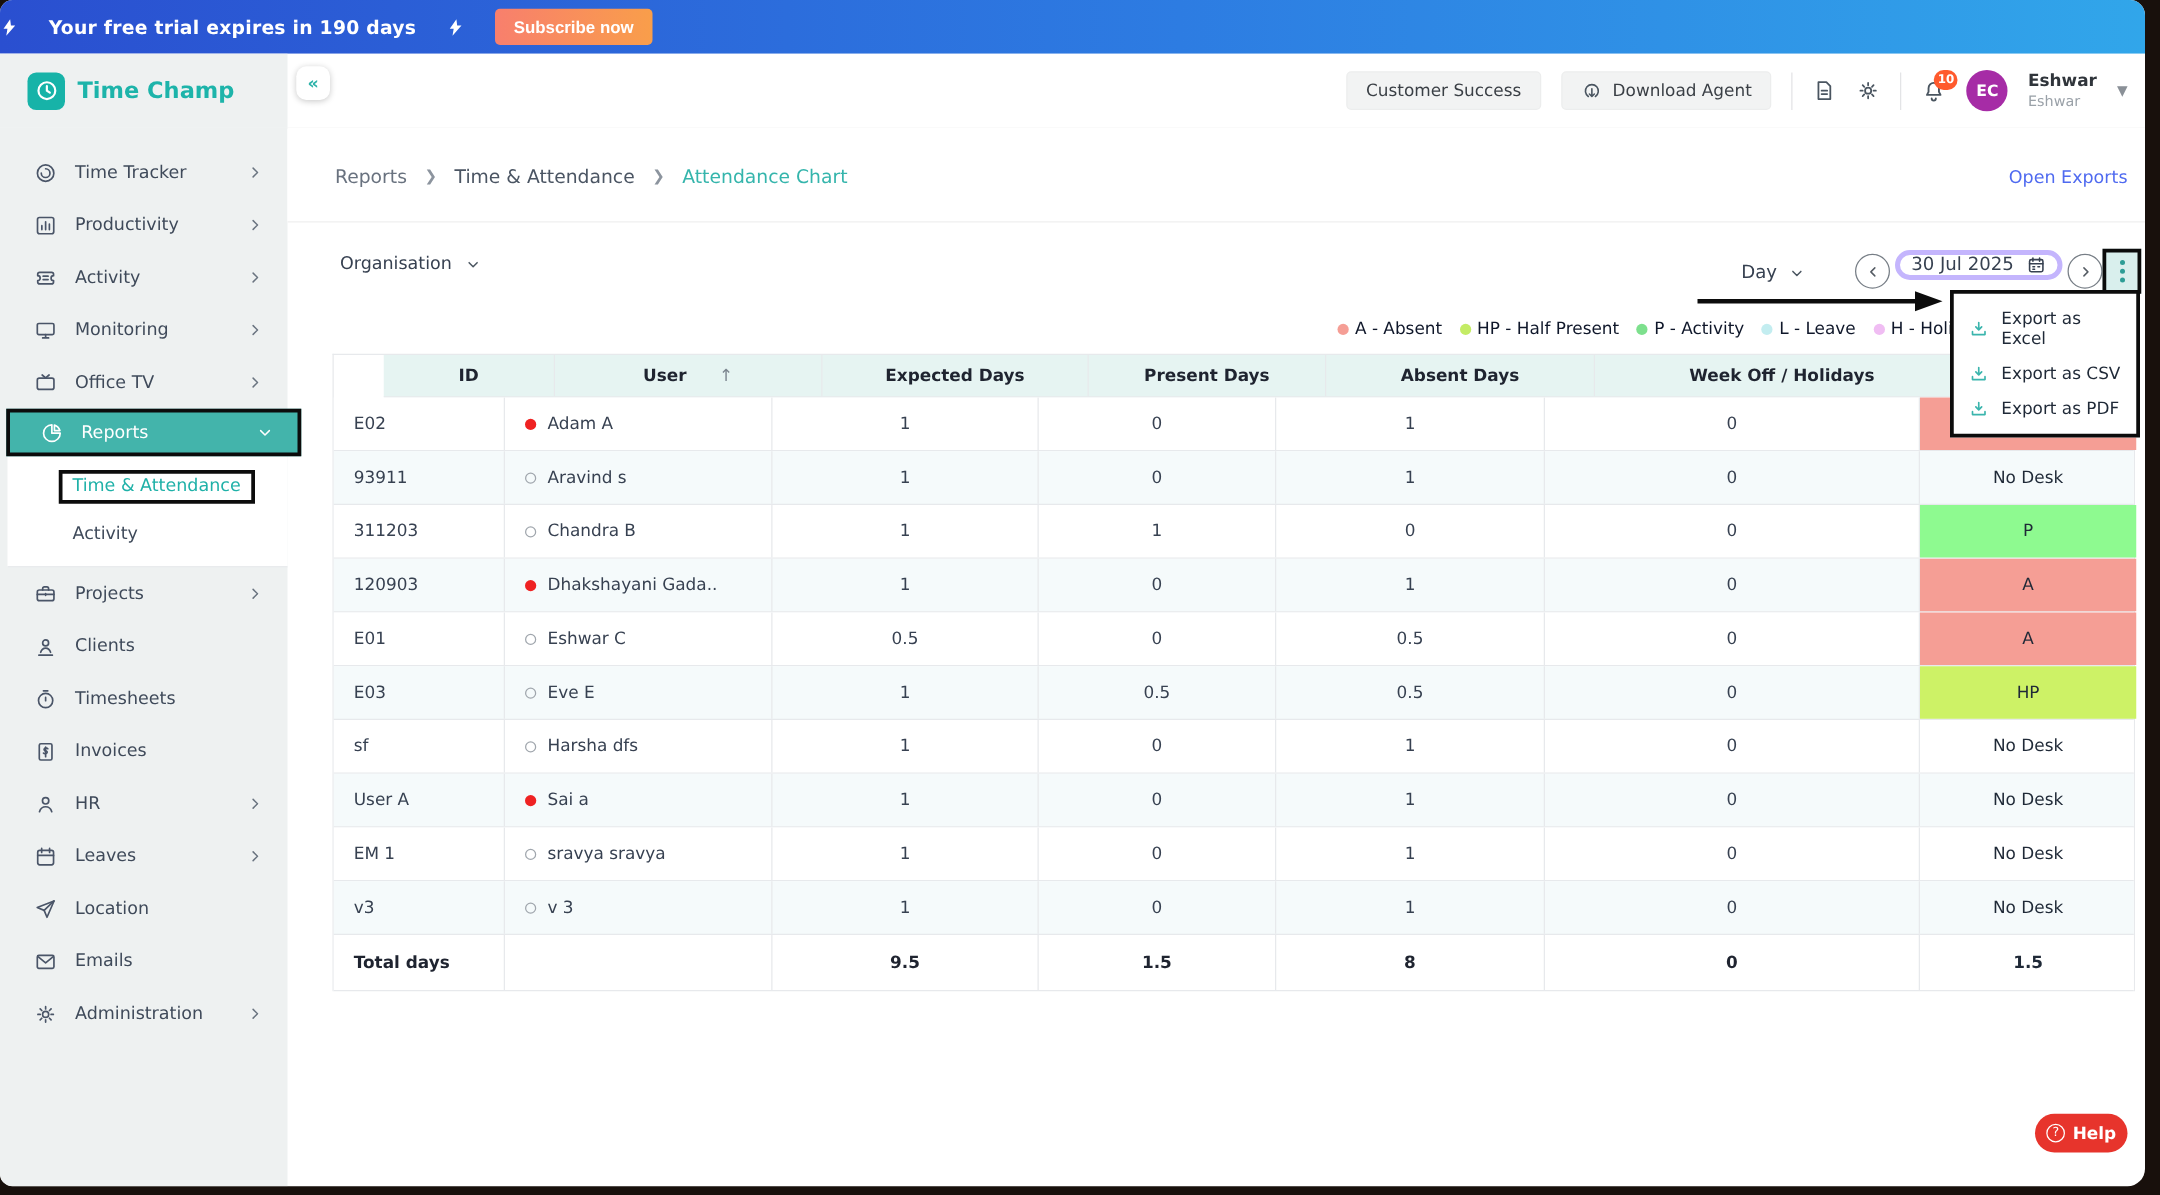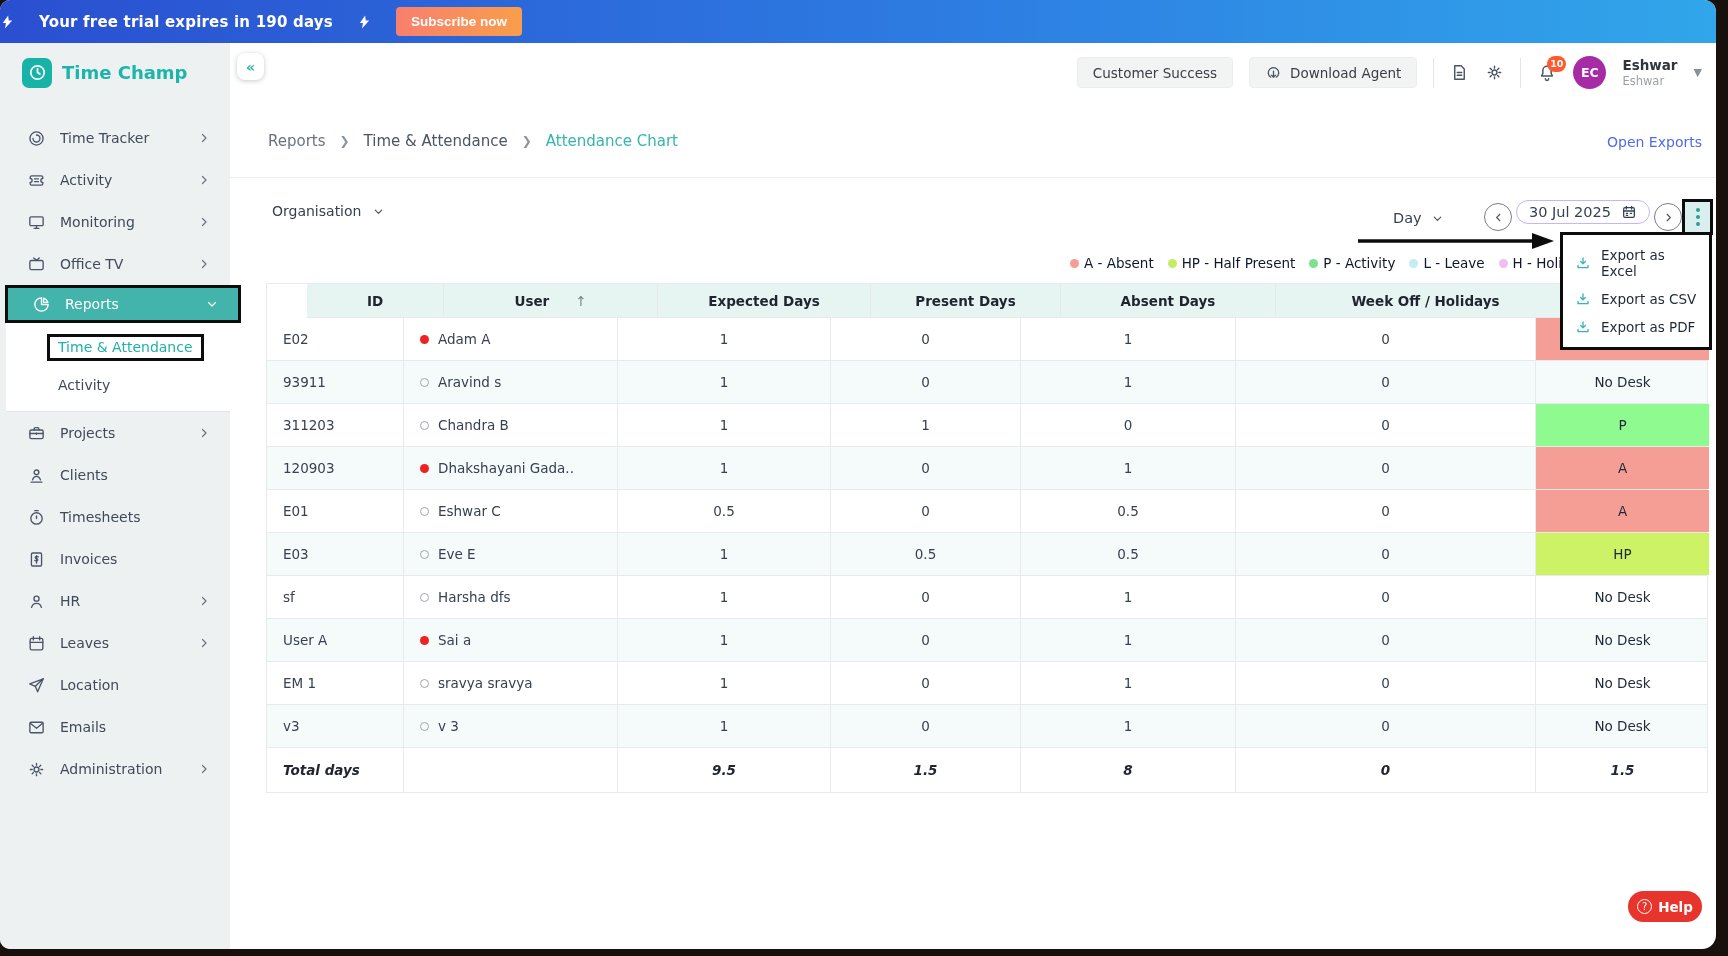--- a/index.html
+++ b/index.html
@@ -56,21 +56,21 @@
   #breadcrumb .bc-a { color:#69727f; cursor:pointer; }
   #breadcrumb .bc-b { color:#4b5563; cursor:pointer; }
   #breadcrumb .bc-sep { color:#8c949e; font-size:12px; }
   #breadcrumb .bc-cur { color:#35b5ac; }
   #open-exports { position:absolute; right:14px; top:32px; color:#4f6af0; font-size:14px; cursor:pointer; }
 
   #org-select { position:absolute; left:272px; top:203px; display:flex; align-items:center; gap:12px; font-size:14px; color:#374151; cursor:pointer; }
   #day-select { position:absolute; left:1393px; top:210px; display:flex; align-items:center; gap:10px; font-size:14.5px; color:#374151; cursor:pointer; }
   .nav-circle { position:absolute; width:28px; height:28px; border-radius:50%; border:1.5px solid #777e86; background:#fff; color:#555c64;
     display:flex; align-items:center; justify-content:center; cursor:pointer; }
-  #date-pill { position:absolute; left:1516px; top:200px; width:134px; height:24px; border:1px solid #c4b5fd; border-radius:18px; background:#fff;
+  #date-pill { position:absolute; left:1516px; top:200px; width:134px; height:24px; border:4px solid #c4b5fd; border-radius:18px; background:#fff;
     display:flex; align-items:center; justify-content:center; gap:10px; font-size:14.5px; color:#374151; cursor:pointer; }
   #dots-btn { position:absolute; left:1682px; top:199px; width:31px; height:36px; background:#d9efed; border:3px solid #0c0c0c;
     display:flex; align-items:center; justify-content:center; flex-direction:column; gap:3px; cursor:pointer; }
   #dots-btn i { width:4px; height:4px; border-radius:50%; background:#2d9d96; }
 
   #legend { position:absolute; left:1070px; top:255px; display:flex; gap:14px; font-size:13.5px; color:#0f172a; white-space:nowrap; }
   .lg-item { display:flex; align-items:center; gap:5px; }
   .lg-dot { width:9px; height:9px; border-radius:50%; }
 
   
@@ -81,21 +81,21 @@
   .t-head { background:#e6f4f2; height:34px; font-weight:bold; color:#1f2430;margin-left:40px; }
   .t-head > div { cursor:pointer; }
   .t-body { height:43px; background:#fff; }
   .t-body.alt { background:#f5fafb; }
   .t-body .cell-id, .t-body .cell-user { justify-content:flex-start; padding-left:16px; }
   .cell-user { gap:9px; }
   .u-dot { width:9px; height:9px; border-radius:50%; flex:none; }
   .u-dot.on { background:#ef2222; }
   .u-dot.off { background:transparent; border:1.5px solid #a0a6ad; }
   .status-cell { width:100%; height:100%; display:flex; align-items:center; justify-content:center; font-size:13.5px; color:#1f2937; }
-  .t-total { height:45px; background:#fff; font-weight:bold; color:#1f2430; border-bottom:1px solid #e7e9ec;font-style:italic; }
+  .t-total { height:45px; background:#fff; font-weight:bold; color:#1f2430; border-bottom:1px solid #e7e9ec; }
   .t-total .cell-id { justify-content:flex-start; padding-left:16px; }
   .sort-ic { color:#7c858f; margin-left:26px; font-weight:normal; }
 
   
   #export-menu { position:absolute; left:1560px; top:232px; width:152px; background:#fff; border:3px solid #0c0c0c; padding:6px 0; }
   .exp-item { display:flex; align-items:center; gap:10px; padding:6px 12px; font-size:13.5px; color:#1f2937; cursor:pointer; }
   .exp-item .exp-ic { color:#3bb5ad; display:flex; }
   #anno-arrow { position:absolute; left:1356px; top:228px; width:200px; height:26px; pointer-events:none; }
 
   #help-btn { position:absolute; left:1628px; top:891px; width:74px; height:31px; border-radius:16px; background:#e7342c; color:#fff;
@@ -178,20 +178,34 @@
   <div id="sidebar">
     <div id="side-nav">
         <div class="side-item">
           <span class="s-icon">
             <svg width="19" height="19" viewBox="0 0 24 24" fill="none" stroke="currentColor" stroke-width="1.7" stroke-linecap="round" stroke-linejoin="round">
               <circle cx="12" cy="12" r="8.3"></circle>
               <path d="M12 7.6a4.4 4.4 0 1 1-4.4 4.4"></path>
             </svg>
           </span>
           <span class="s-label">Time Tracker</span>
+          <span class="s-chev">
+            <svg width="12" height="12" viewBox="0 0 24 24" fill="none" stroke="currentColor" stroke-width="2.4" stroke-linecap="round" stroke-linejoin="round">
+              <path d="M9 5l7 7-7 7"></path>
+            </svg>
+          </span>
+        </div>
+        <div class="side-item">
+          <span class="s-icon">
+            <svg width="19" height="19" viewBox="0 0 24 24" fill="none" stroke="currentColor" stroke-width="1.7" stroke-linecap="round" stroke-linejoin="round">
+              <rect x="3.8" y="3.8" width="16.4" height="16.4" rx="2"></rect>
+              <path d="M8.2 16v-4M12 16V8.2M15.8 16v-5.5"></path>
+            </svg>
+          </span>
+          <span class="s-label">Productivity</span>
           <span class="s-chev">
             <svg width="12" height="12" viewBox="0 0 24 24" fill="none" stroke="currentColor" stroke-width="2.4" stroke-linecap="round" stroke-linejoin="round">
               <path d="M9 5l7 7-7 7"></path>
             </svg>
           </span>
         </div>
         <div class="side-item">
           <span class="s-icon">
             <svg width="19" height="19" viewBox="0 0 24 24" fill="none" stroke="currentColor" stroke-width="1.7" stroke-linecap="round" stroke-linejoin="round">
               <path d="M4 8.2a2 2 0 0 1 2-2h12a2 2 0 0 1 2 2v1.3a2.5 2.5 0 0 0 0 5v1.3a2 2 0 0 1-2 2H6a2 2 0 0 1-2-2v-1.3a2.5 2.5 0 0 0 0-5z"></path>

